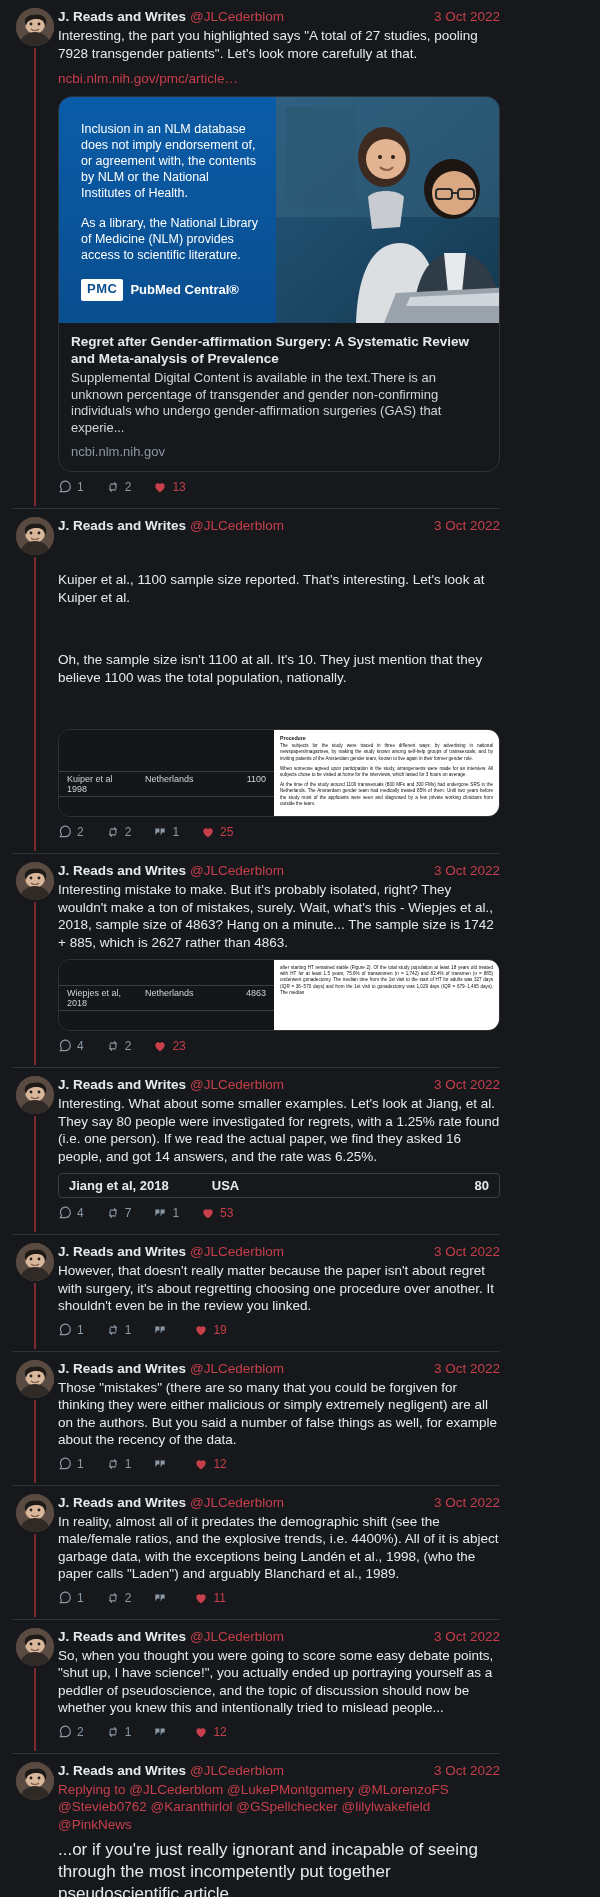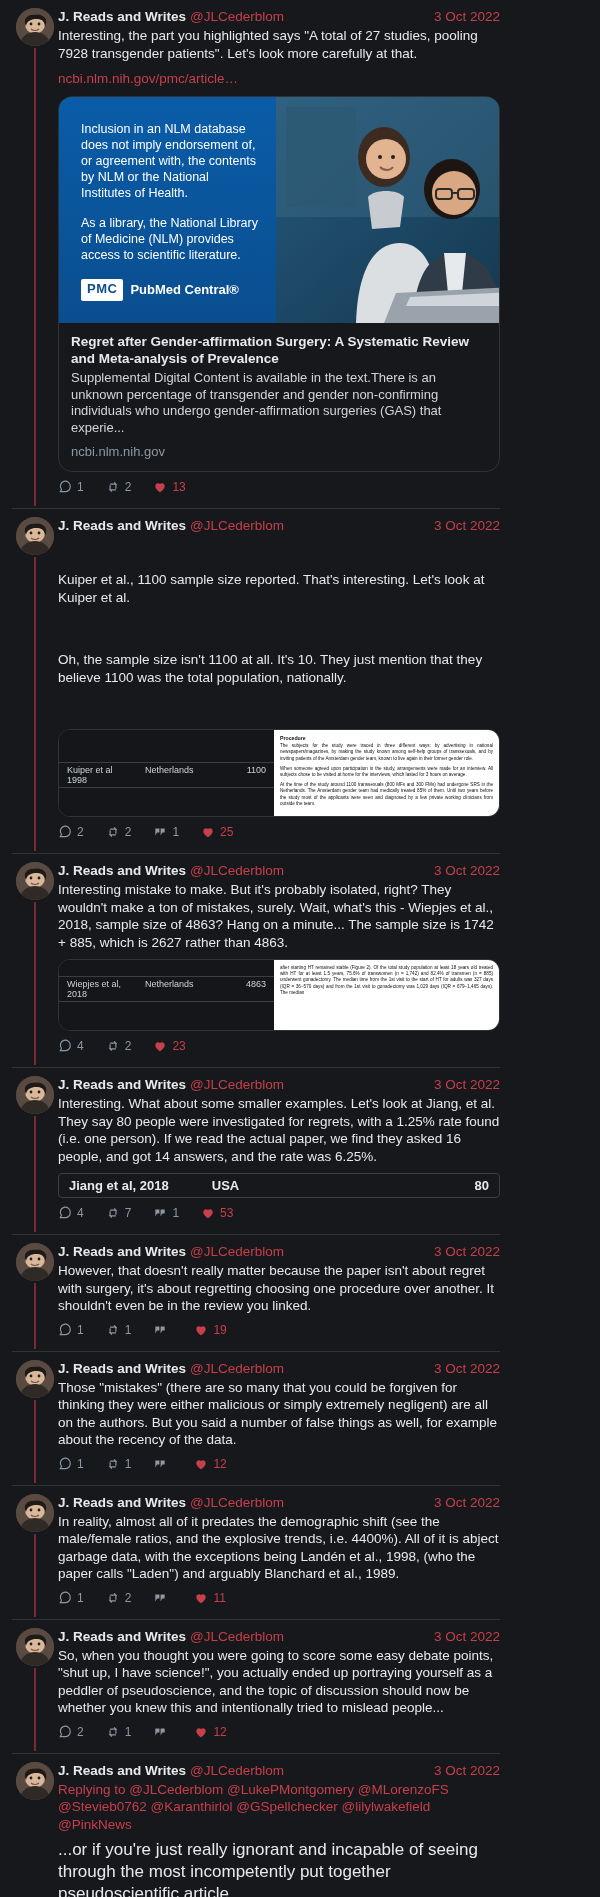--- a/index.html
+++ b/index.html
@@ -186,21 +186,21 @@
     background: #141619;
     color: #cfd3d6;
     font-size: 9px;
     padding: 0;
     position: relative;
     min-height: 70px;
   }
   .snippet-row {
     position: absolute;
     left: 0; right: 0;
-    bottom: 28px;
+    bottom: 19px;
     display: flex;
     padding: 2px 8px;
     border-top: 1px solid #3a3f44;
     border-bottom: 1px solid #3a3f44;
   }
   .snippet-row .c1 { flex: 0 0 33%; }
   .snippet-row .c2 { flex: 1 1 auto; text-align: center; }
   .snippet-row .c3 { flex: 0 0 60px; text-align: right; }
   .paper-crop {
     flex: 0 0 225px;

